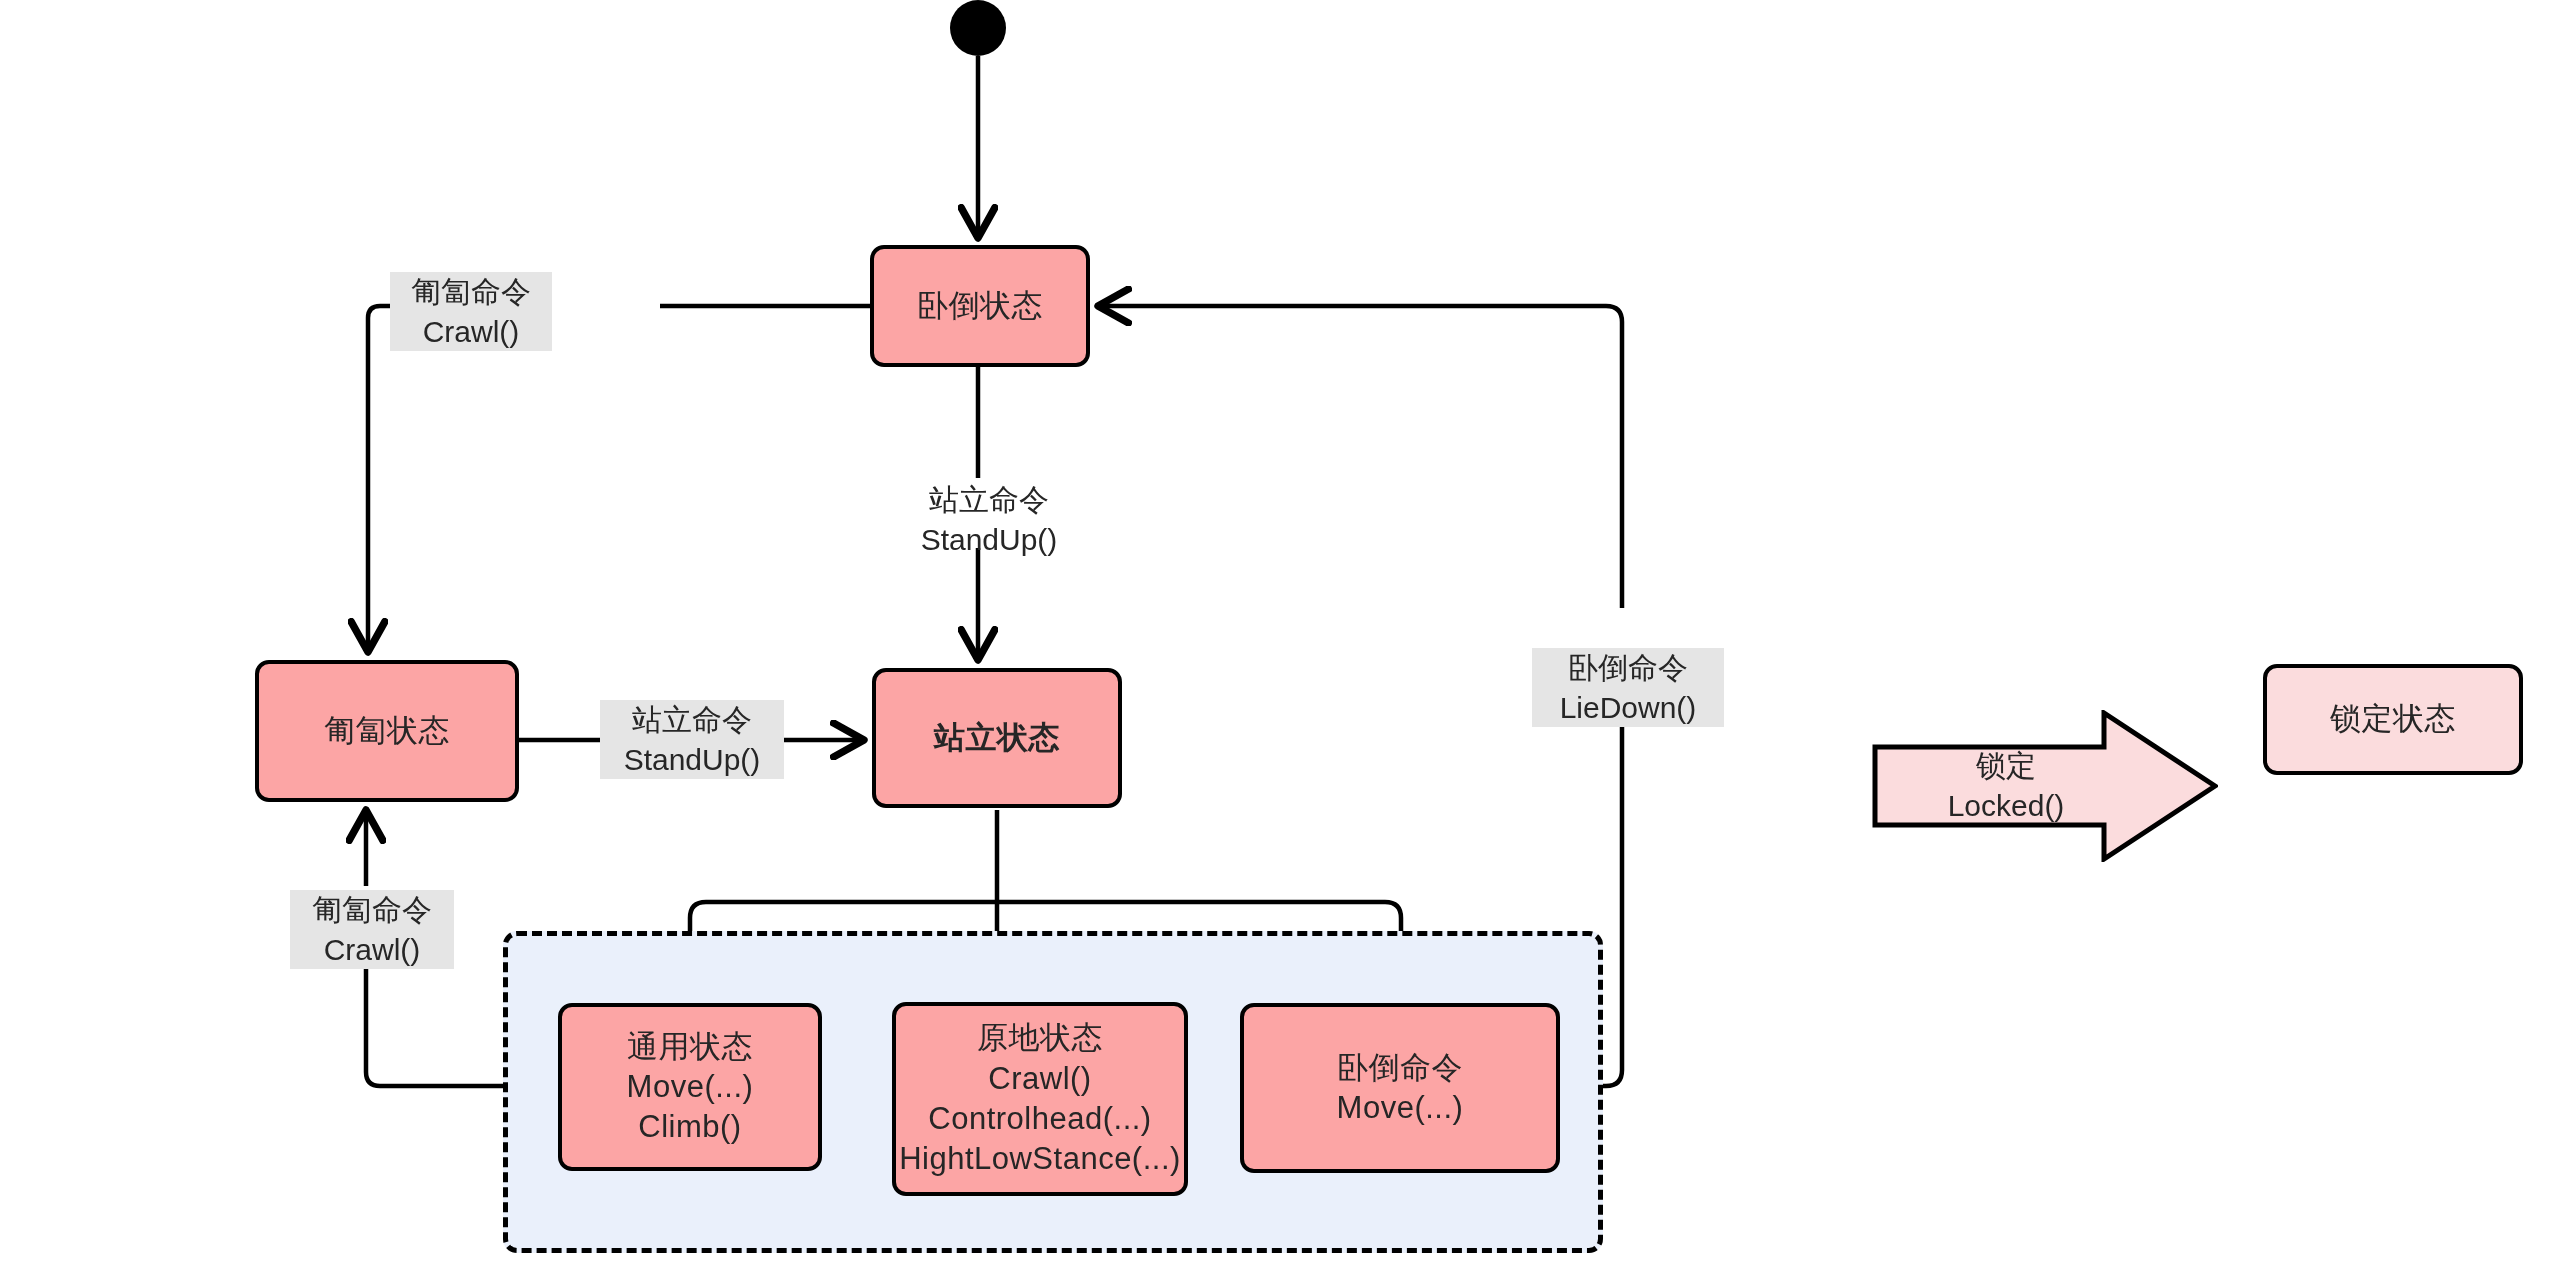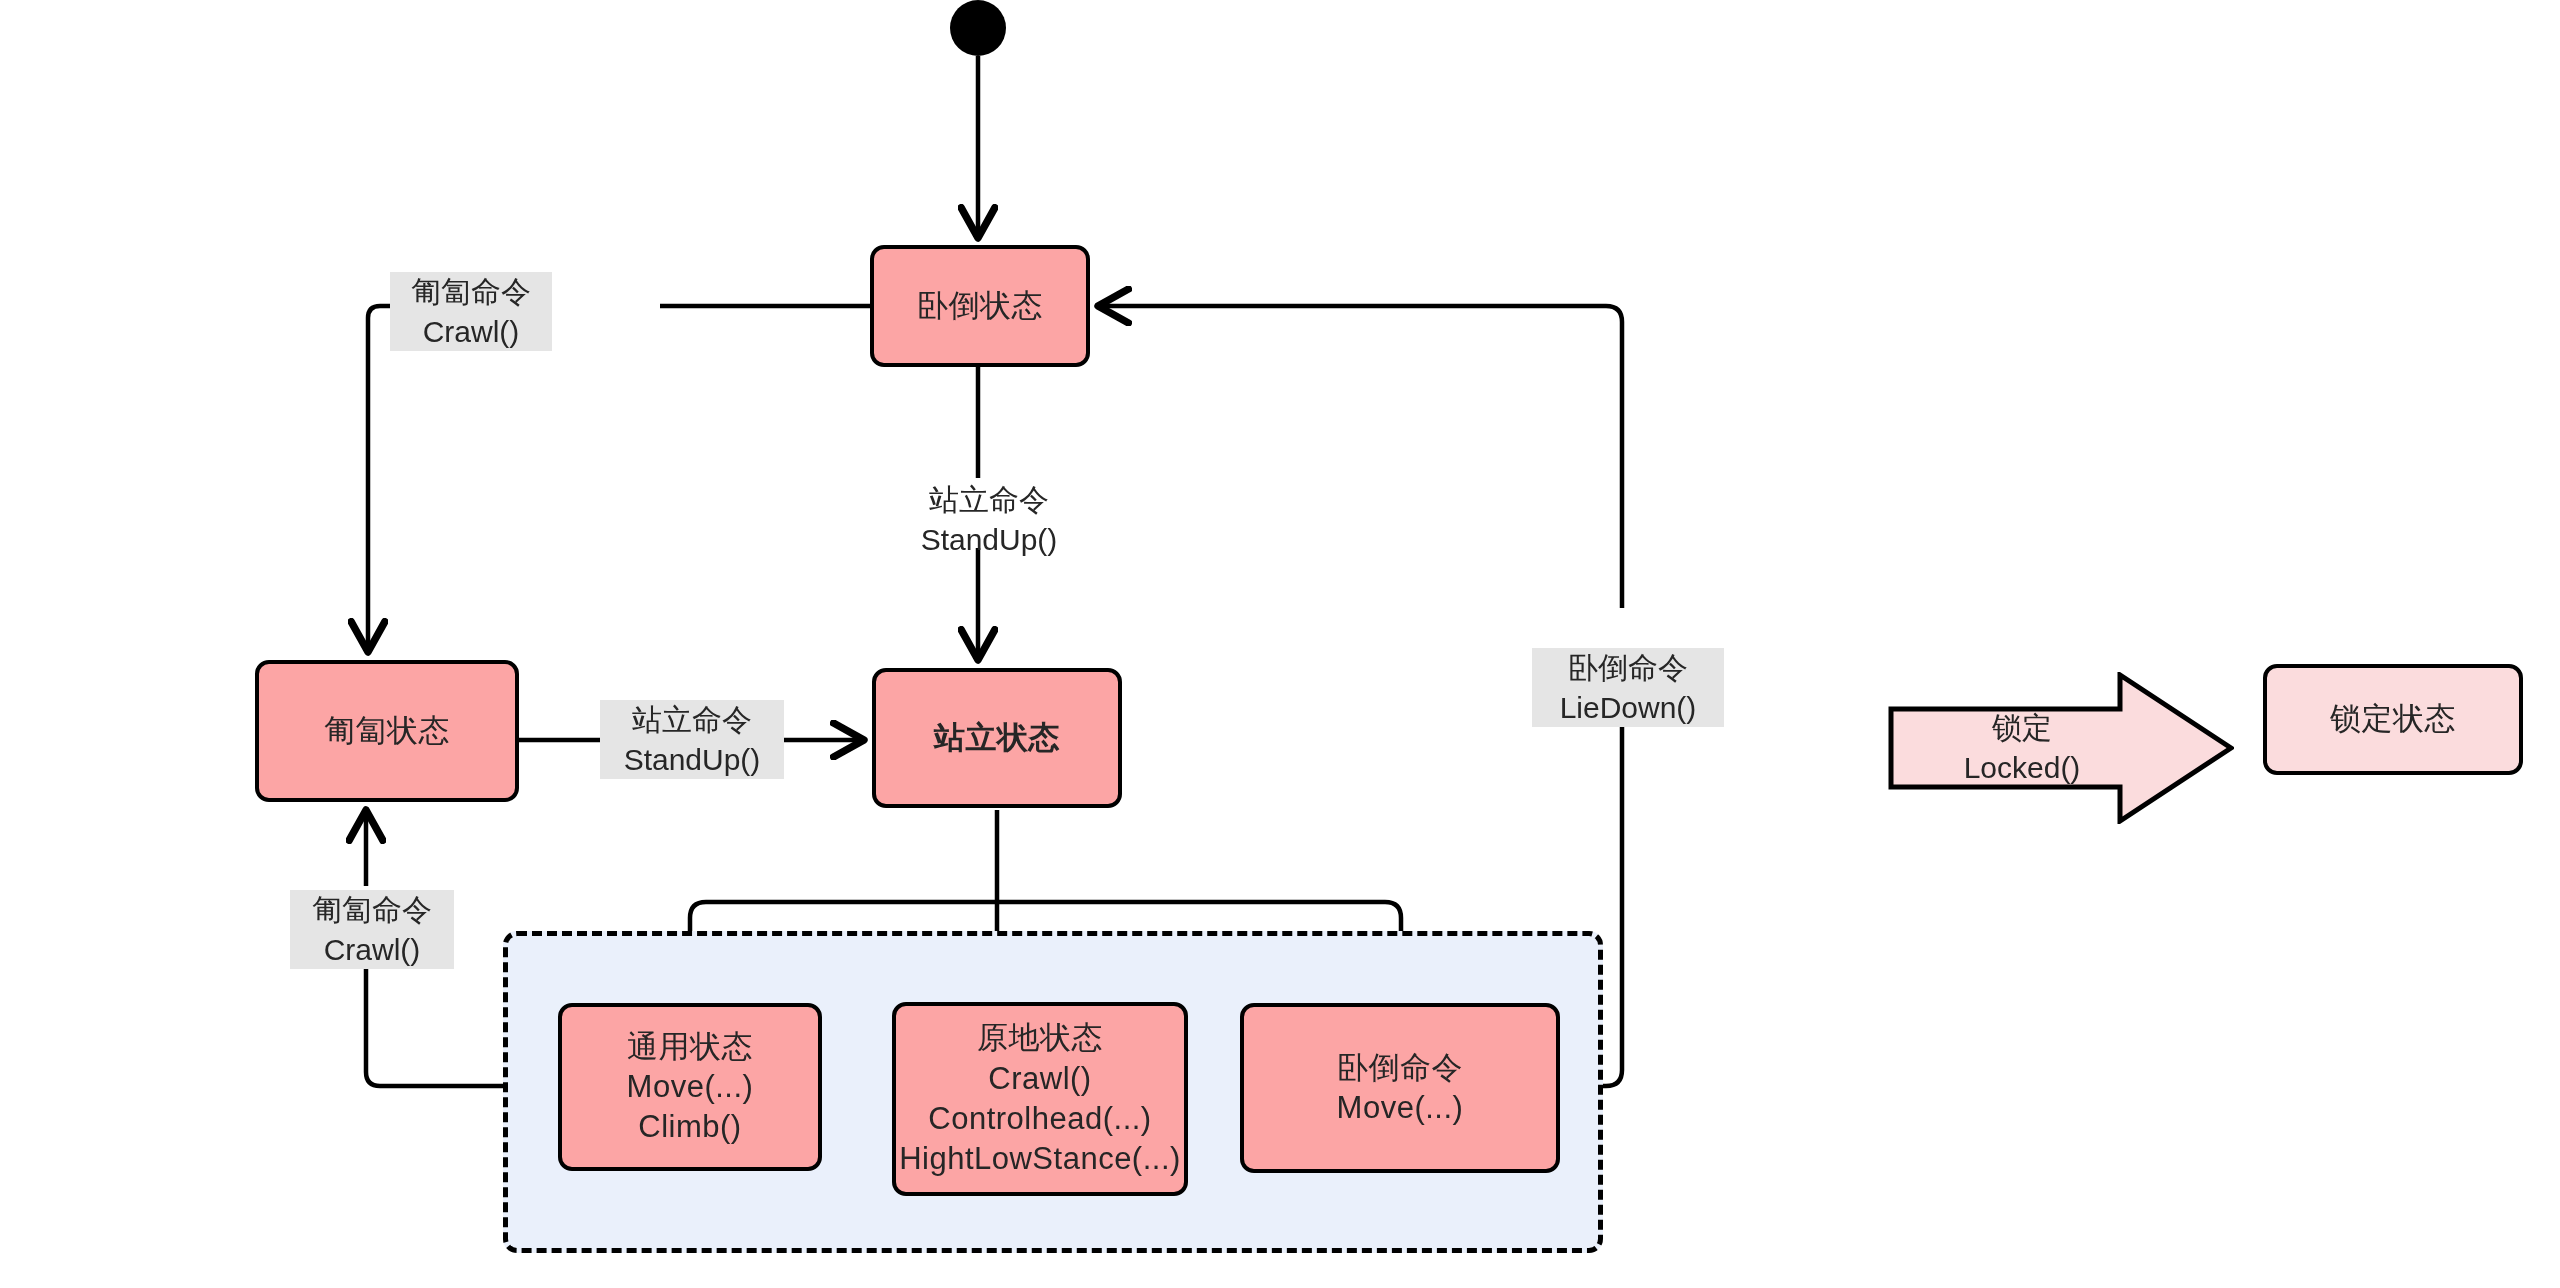--- a/index.html
+++ b/index.html
@@ -145,21 +145,21 @@
 
   <div class="node" style="left:1240px; top:1003px; width:320px; height:170px;">
     <span class="ln">卧倒命令</span>
     <span class="ln">Move(...)</span>
   </div>
 
   <div class="node pink" style="left:2263px; top:664px; width:260px; height:111px;">
     <span class="ln">锁定状态</span>
   </div>
 
-  <div class="arrow-shape" style="left:1872px; top:672px; width:346px; height:152px;margin-left:16px;">
+  <div class="arrow-shape" style="left:1872px; top:710px; width:346px; height:152px;">
     <svg width="346" height="152" viewBox="0 0 346 152">
       <path d="M 3 37 L 232 37 L 232 3 L 343 76 L 232 149 L 232 115 L 3 115 Z" fill="#fbdcdd" stroke="#000000" stroke-width="5" stroke-linejoin="miter"></path>
     </svg>
     <div class="inner">
       <span class="ln">锁定</span>
       <span class="ln">Locked()</span>
     </div>
   </div>
 
   <div class="edge-label" style="left:390px; top:272px; width:150px;">

